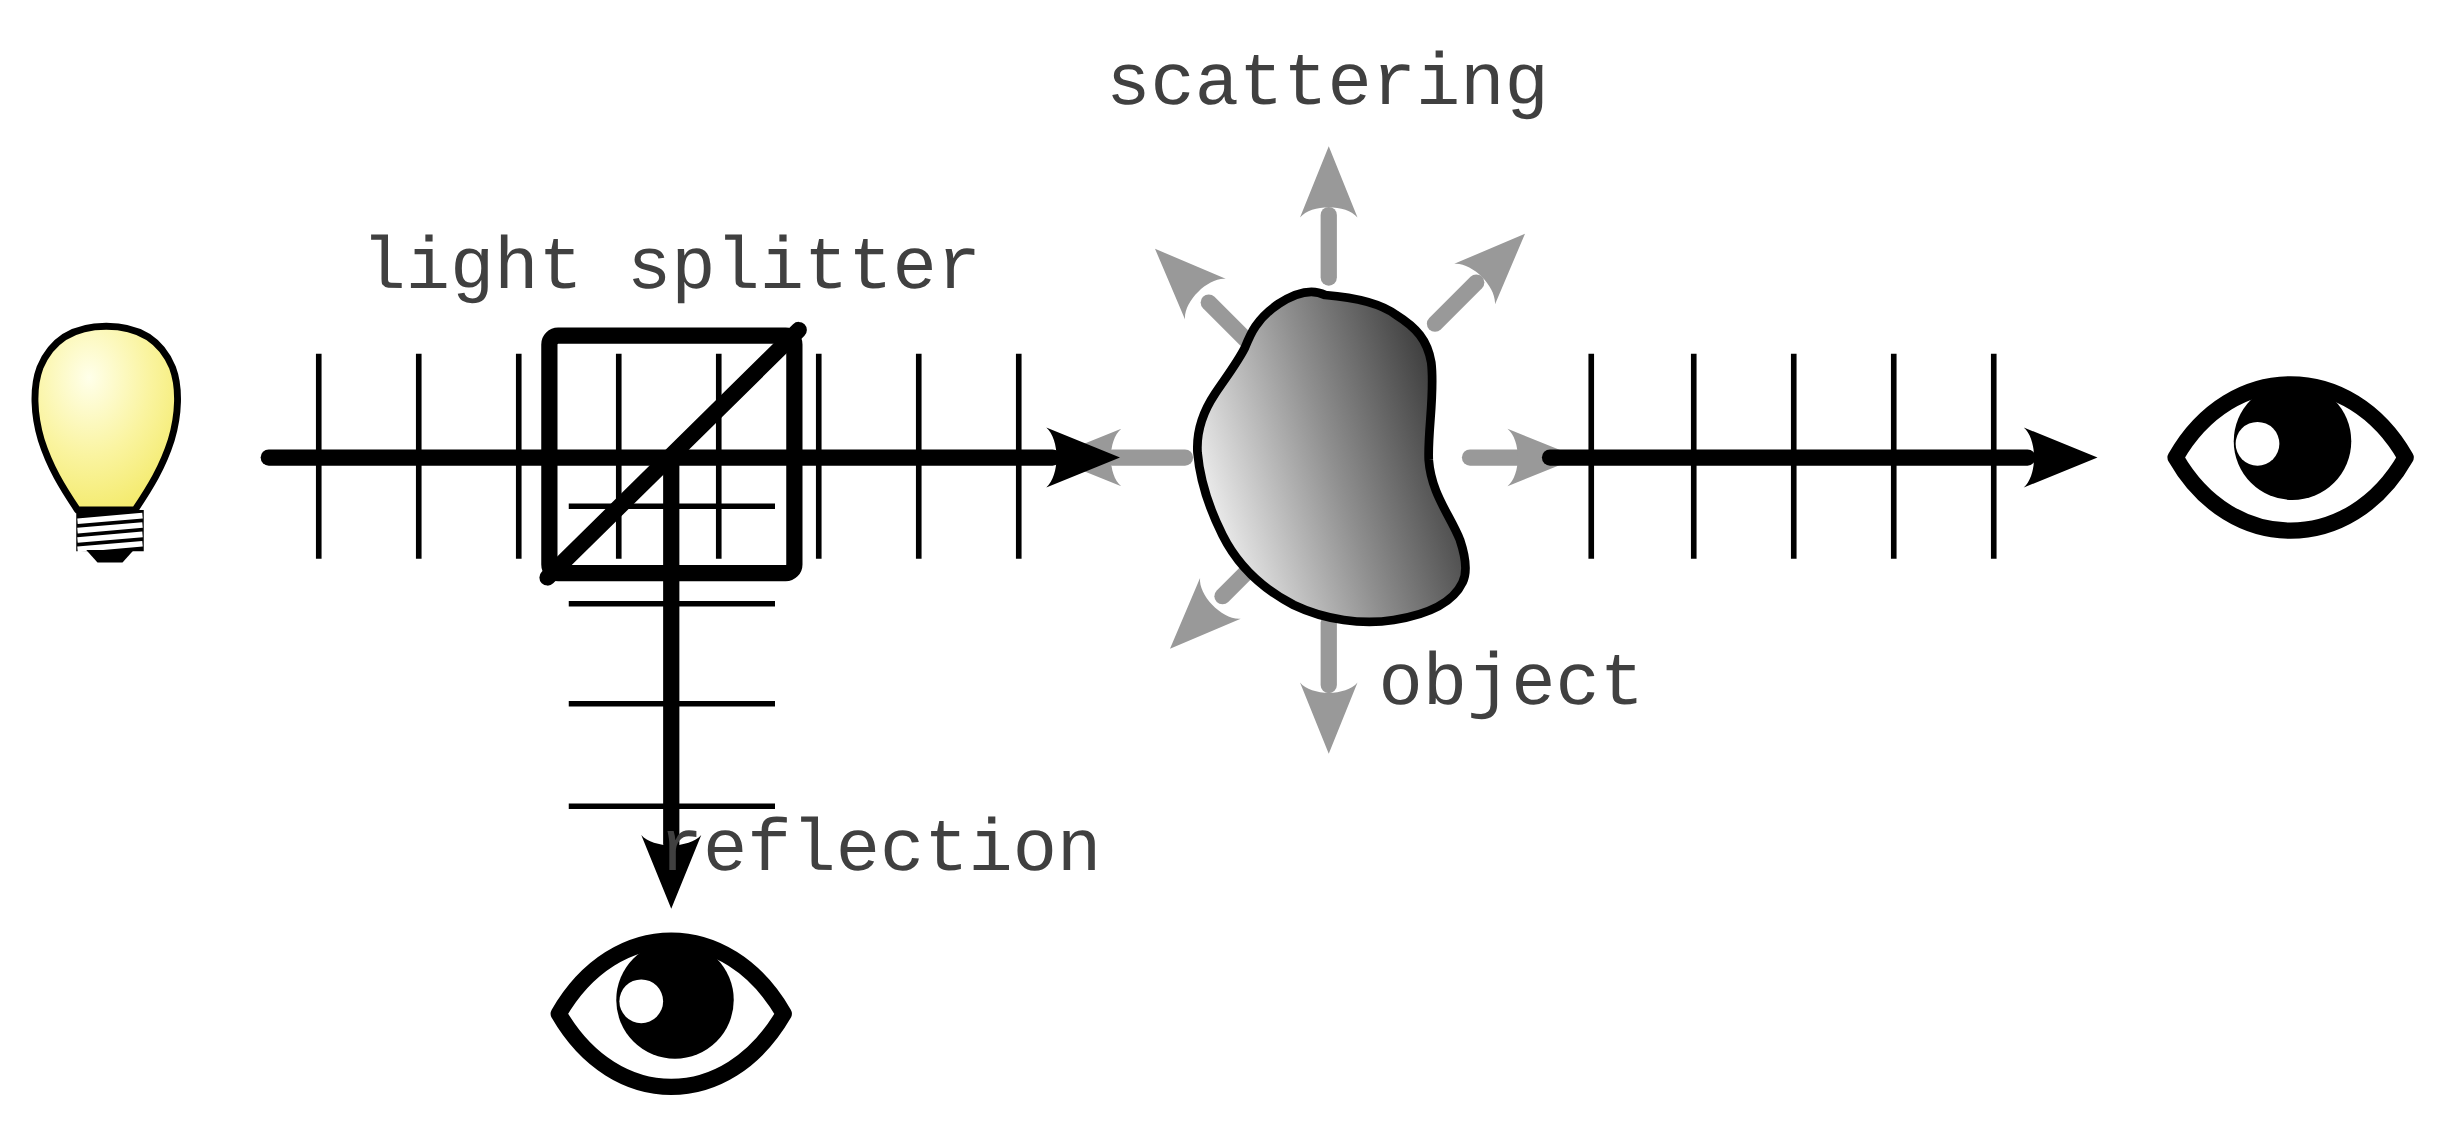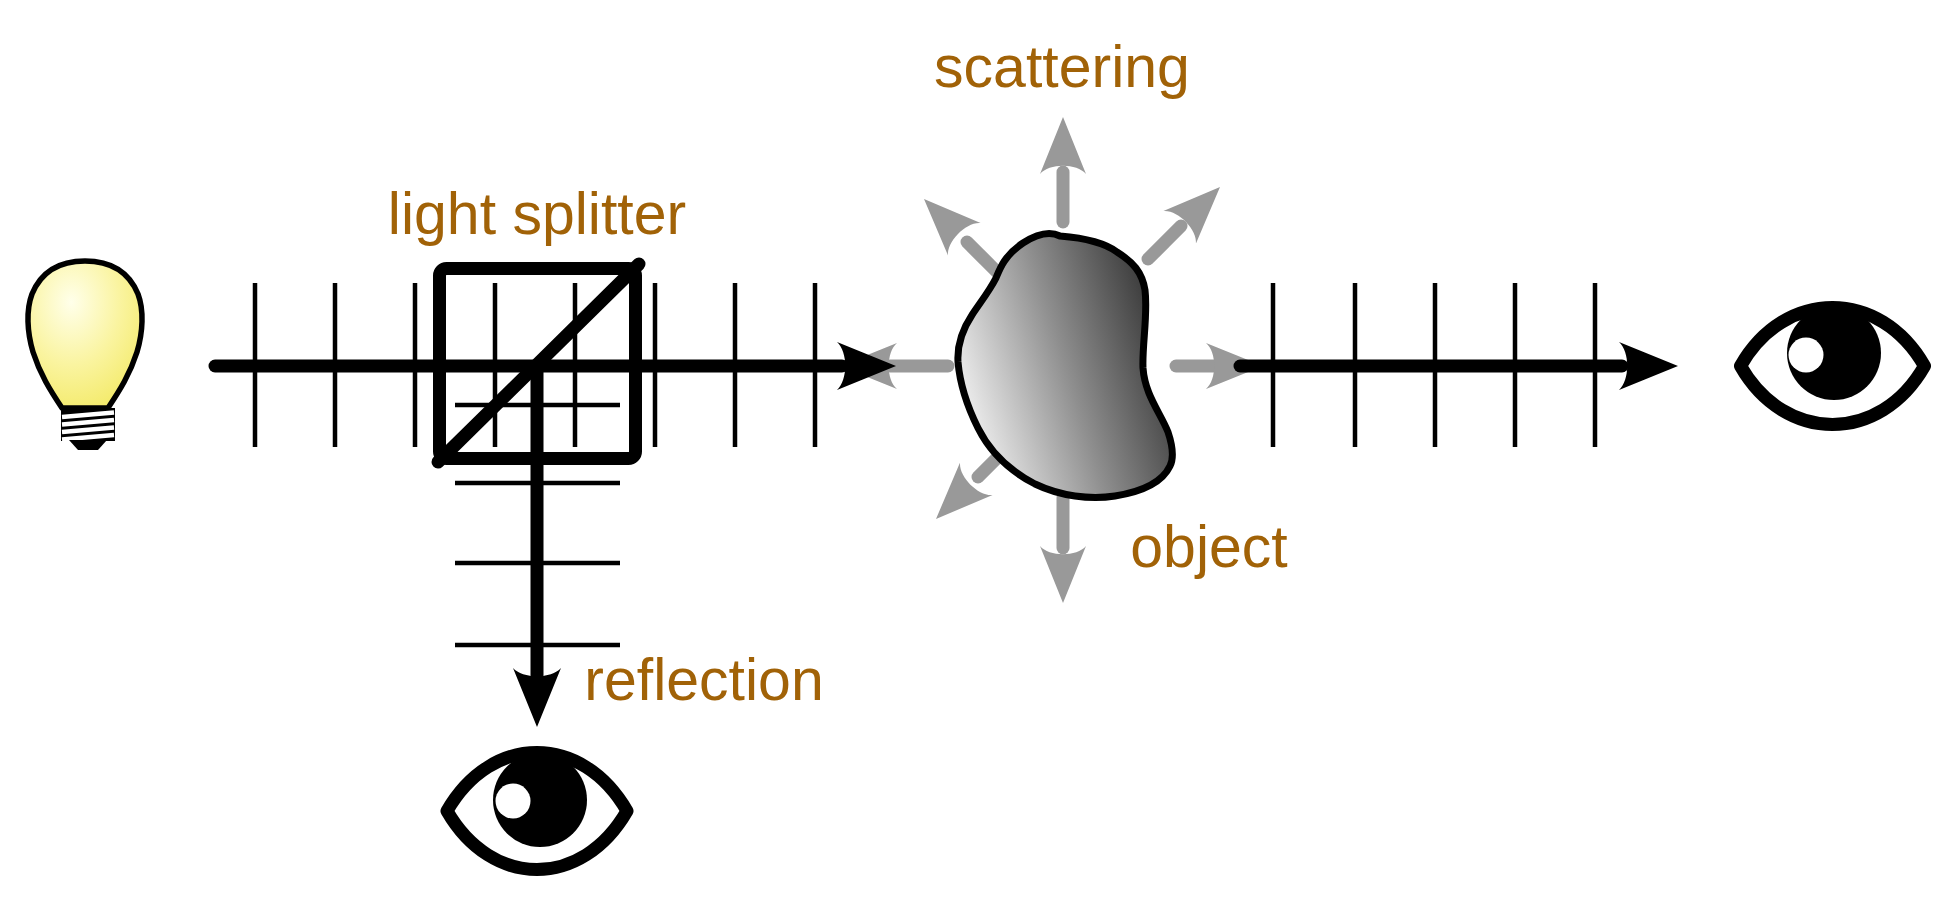--- a/index.html
+++ b/index.html
@@ -9,23 +9,24 @@
     height: 900px;
     background: #ffffff;
     overflow: hidden;
     font-family: "Liberation Sans", "DejaVu Sans", sans-serif;
   }
   #diagram-svg { position: absolute; left: 0; top: 0; }
   .lbl {
     position: absolute;
     font-size: 59px;
     line-height: 1;
-    color: #a16207;
+    color: #404040;
     white-space: nowrap;
     transform: translateX(-50%);
+    font-family: Liberation Mono, monospace;
   }
 </style>
 </head>
 <body>
 
 <div id="canvas">
 
   <svg id="diagram-svg" width="1950" height="900" viewBox="0 0 1950 900">
     <defs>
       <radialGradient id="gBulb" cx="0.38" cy="0.28" r="0.85">

